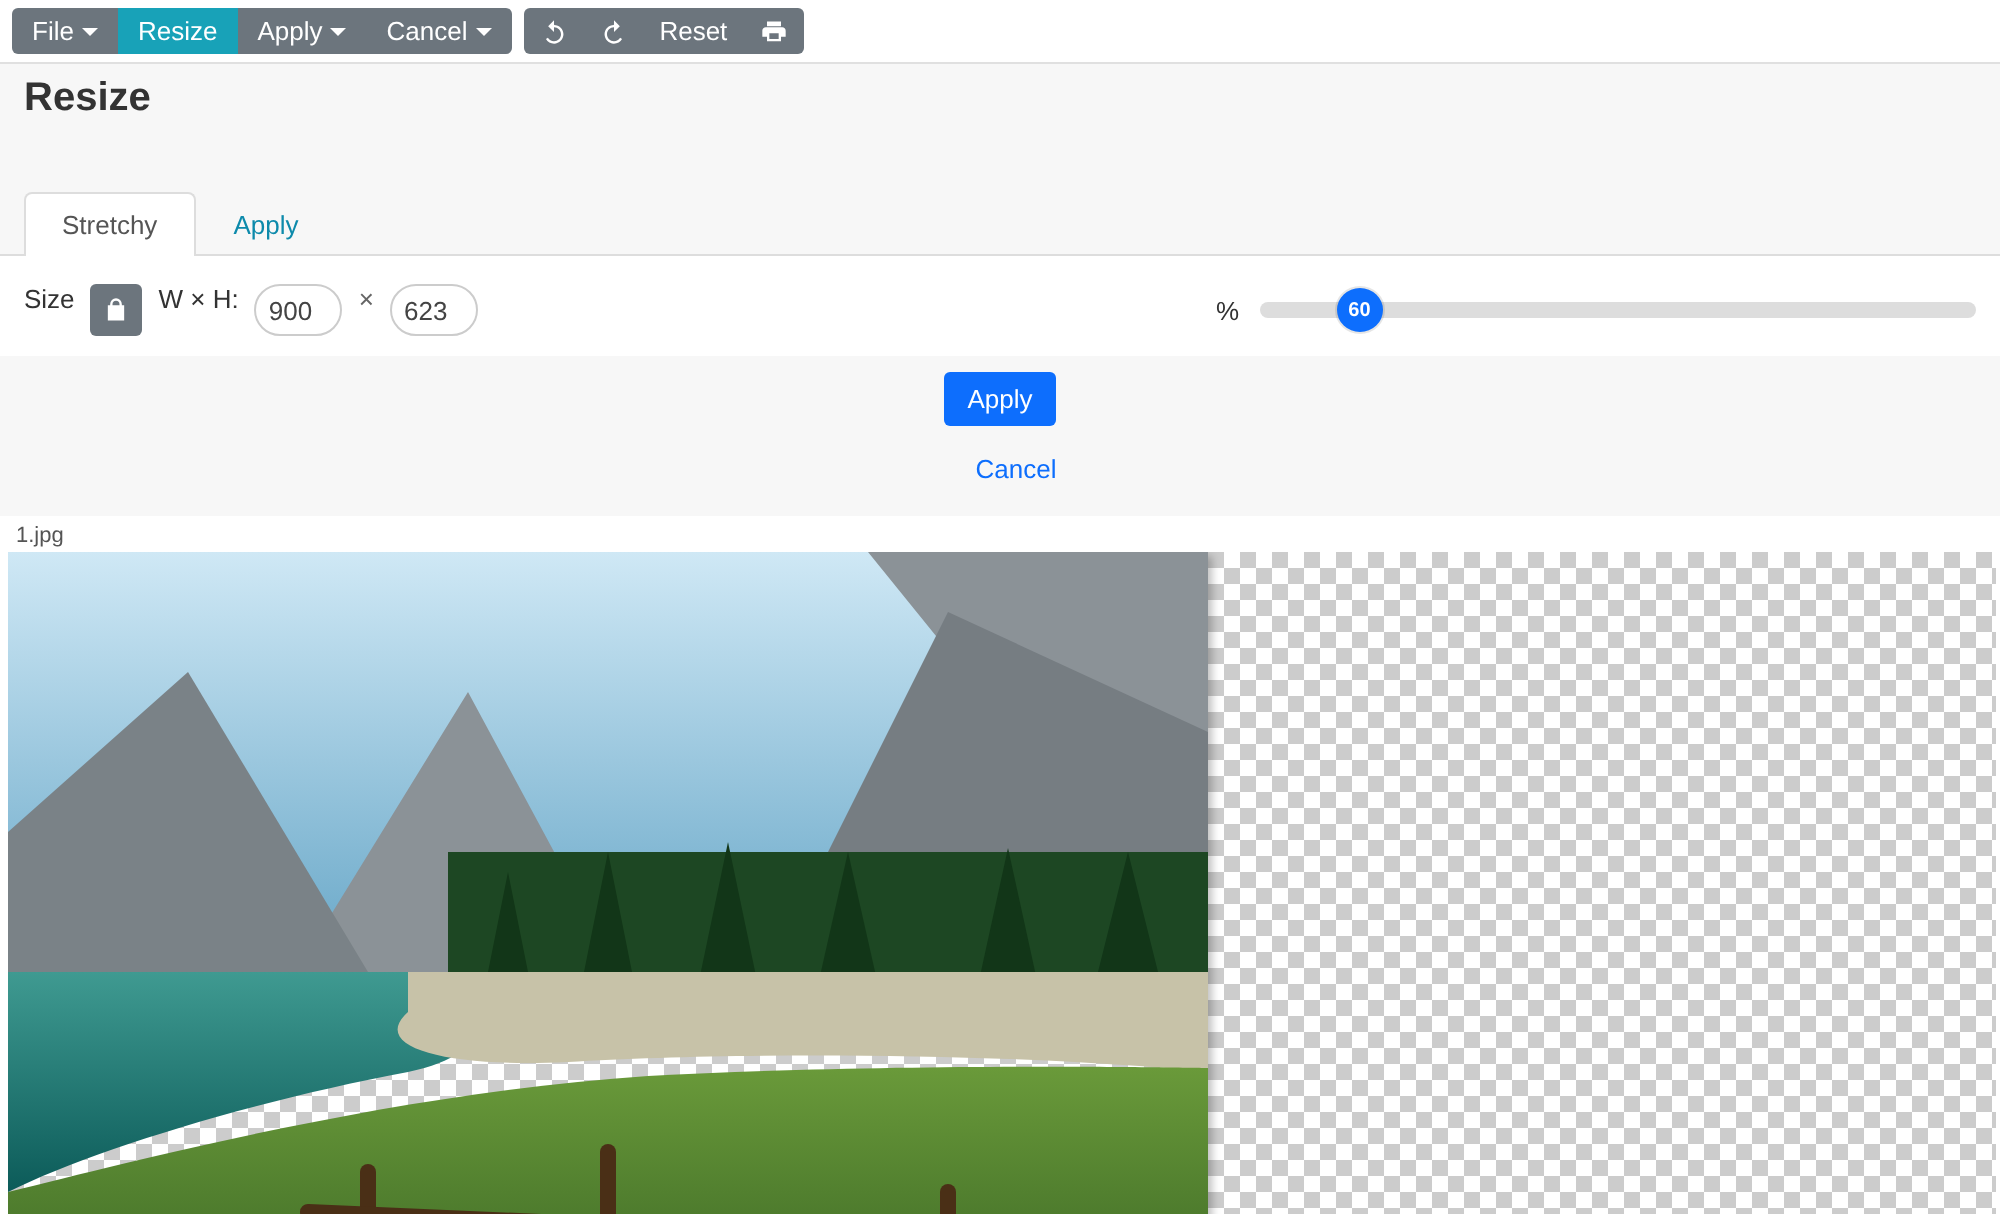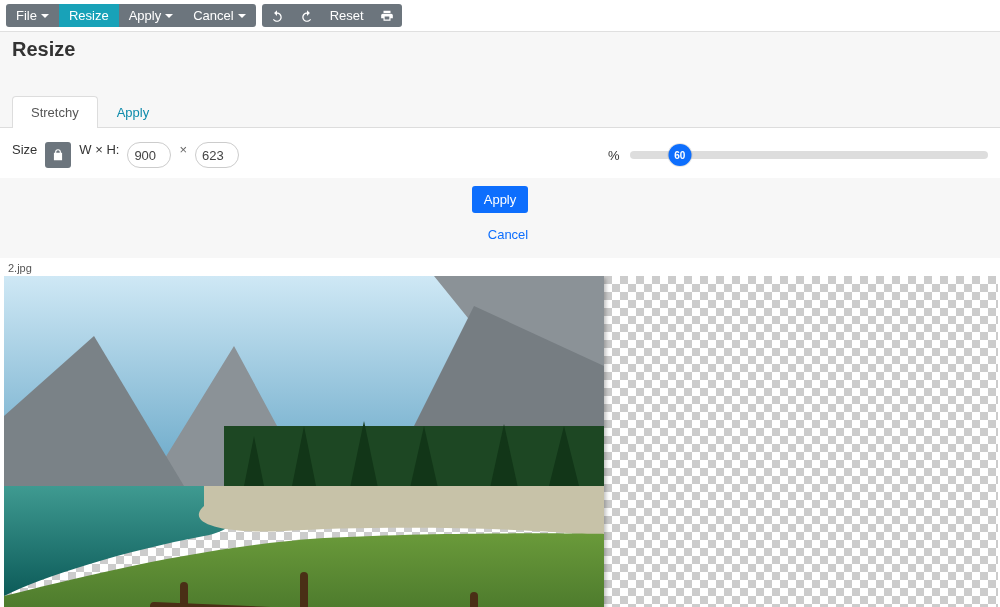--- a/index.html
+++ b/index.html
@@ -296,21 +296,21 @@
   <div class="action-row">
     <button class="btn-primary">
       <span>Apply</span>
     </button>
     <button class="btn-link">
       <span>Cancel</span>
     </button>
   </div>
 </div>
 
-<div class="filename-strip">2.jpg</div>
+<div class="filename-strip">1.jpg</div>
 
 <div class="canvas-area">
   <div class="image-placeholder">
 
     <svg viewBox="0 0 600 413" preserveAspectRatio="xMidYMid slice">
       <defs>
         <linearGradient id="sky" x1="0" y1="0" x2="0" y2="1">
           <stop offset="0" stop-color="#cfe8f5"></stop>
           <stop offset="1" stop-color="#6ba9c9"></stop>
         </linearGradient>

